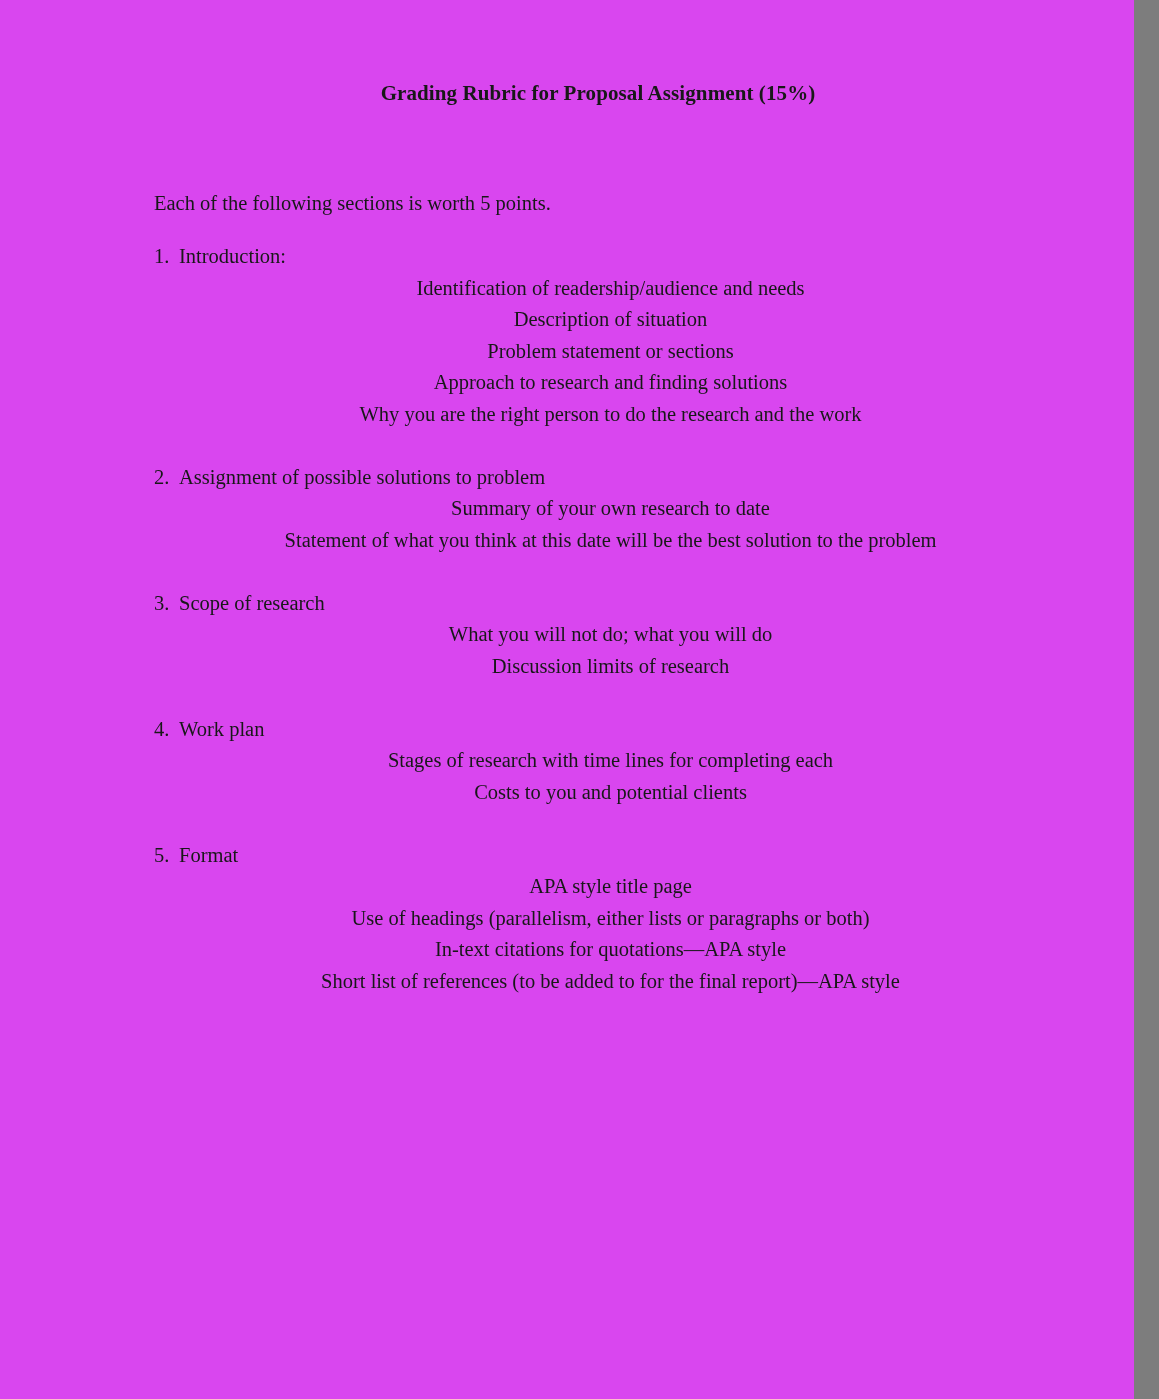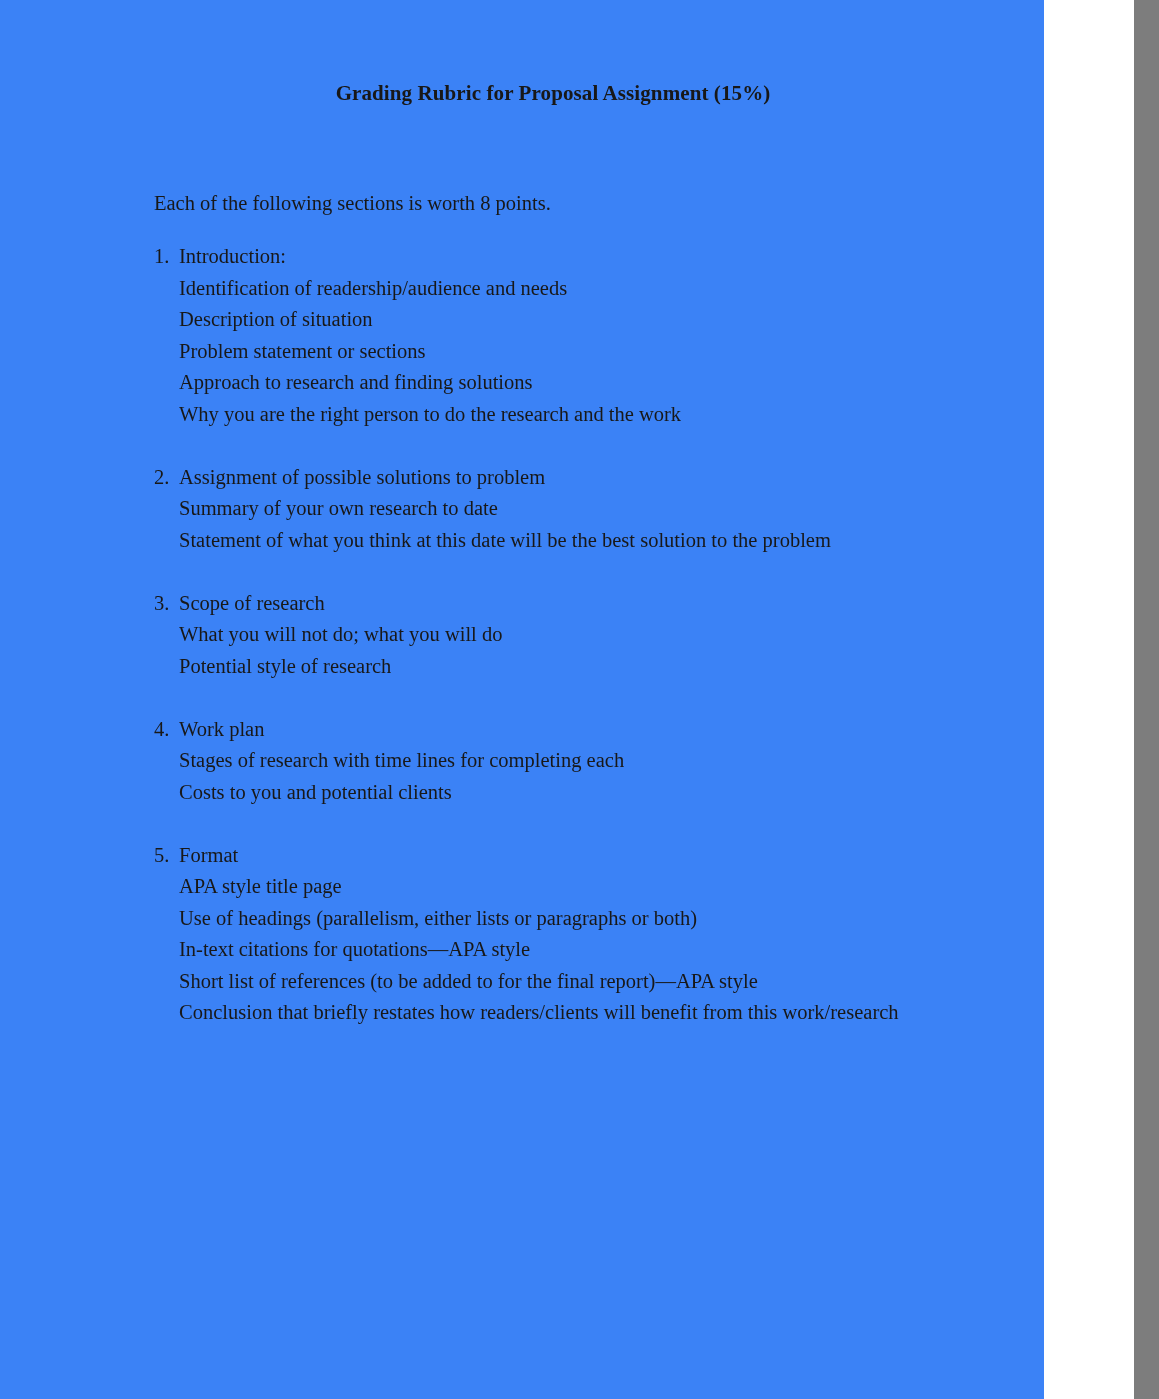--- a/index.html
+++ b/index.html
@@ -12,23 +12,23 @@
     position: relative;
     background: #ffffff;
     font-family: "Liberation Serif", serif;
     color: #181818;
     overflow: hidden;
   }
   .page {
     position: absolute;
     top: 0;
     left: 0;
-    width: 1044px;
+    width: 1134px;
     height: 1399px;
-    background: #3b82f6;
+    background: #d946ef;
     box-sizing: border-box;
     padding: 78px 92px 0 154px;
   }
   .viewer-strip {
     position: absolute;
     top: 0;
     right: 0;
     width: 25px;
     height: 1399px;
     background: #7d7d7d;
@@ -59,33 +59,34 @@
     align-items: baseline;
   }
   .num {
     flex: 0 0 25px;
   }
   .sec-heading {
     flex: 1 1 auto;
   }
   .items {
     padding-left: 25px;
+    text-align: center;
   }
   .item {
     
   }
 </style>
 </head>
 <body>
 
 <div class="page">
 
   <h1 class="title">Grading Rubric for Proposal Assignment (15%)</h1>
 
-  <p class="intro">Each of the following sections is worth 8 points.</p>
+  <p class="intro">Each of the following sections is worth 5 points.</p>
 
   <div class="section first">
     <div class="sec-head">
       <span class="num">1.</span>
       <span class="sec-heading">Introduction:</span>
     </div>
     <div class="items">
       <div class="item">Identification of readership/audience and needs</div>
       <div class="item">Description of situation</div>
       <div class="item">Problem statement or sections</div>
@@ -105,21 +106,21 @@
     </div>
   </div>
 
   <div class="section">
     <div class="sec-head">
       <span class="num">3.</span>
       <span class="sec-heading">Scope of research</span>
     </div>
     <div class="items">
       <div class="item">What you will not do; what you will do</div>
-      <div class="item">Potential style of research</div>
+      <div class="item">Discussion limits of research</div>
     </div>
   </div>
 
   <div class="section">
     <div class="sec-head">
       <span class="num">4.</span>
       <span class="sec-heading">Work plan</span>
     </div>
     <div class="items">
       <div class="item">Stages of research with time lines for completing each</div>
@@ -130,19 +131,18 @@
   <div class="section">
     <div class="sec-head">
       <span class="num">5.</span>
       <span class="sec-heading">Format</span>
     </div>
     <div class="items">
       <div class="item">APA style title page</div>
       <div class="item">Use of headings (parallelism, either lists or paragraphs or both)</div>
       <div class="item">In-text citations for quotations—APA style</div>
       <div class="item">Short list of references (to be added to for the final report)—APA style</div>
-      <div class="item">Conclusion that briefly restates how readers/clients will benefit from this work/research</div>
     </div>
   </div>
 
 </div>
 
 <div class="viewer-strip"></div>
 
 </body></html>

